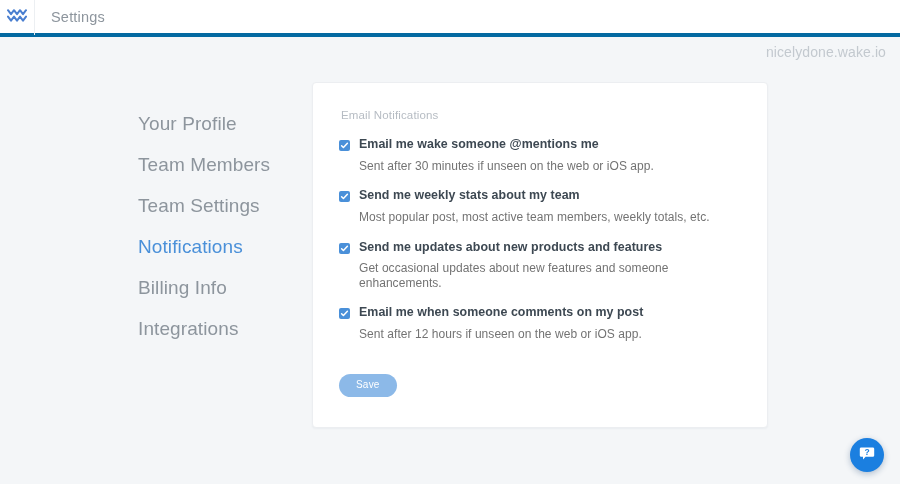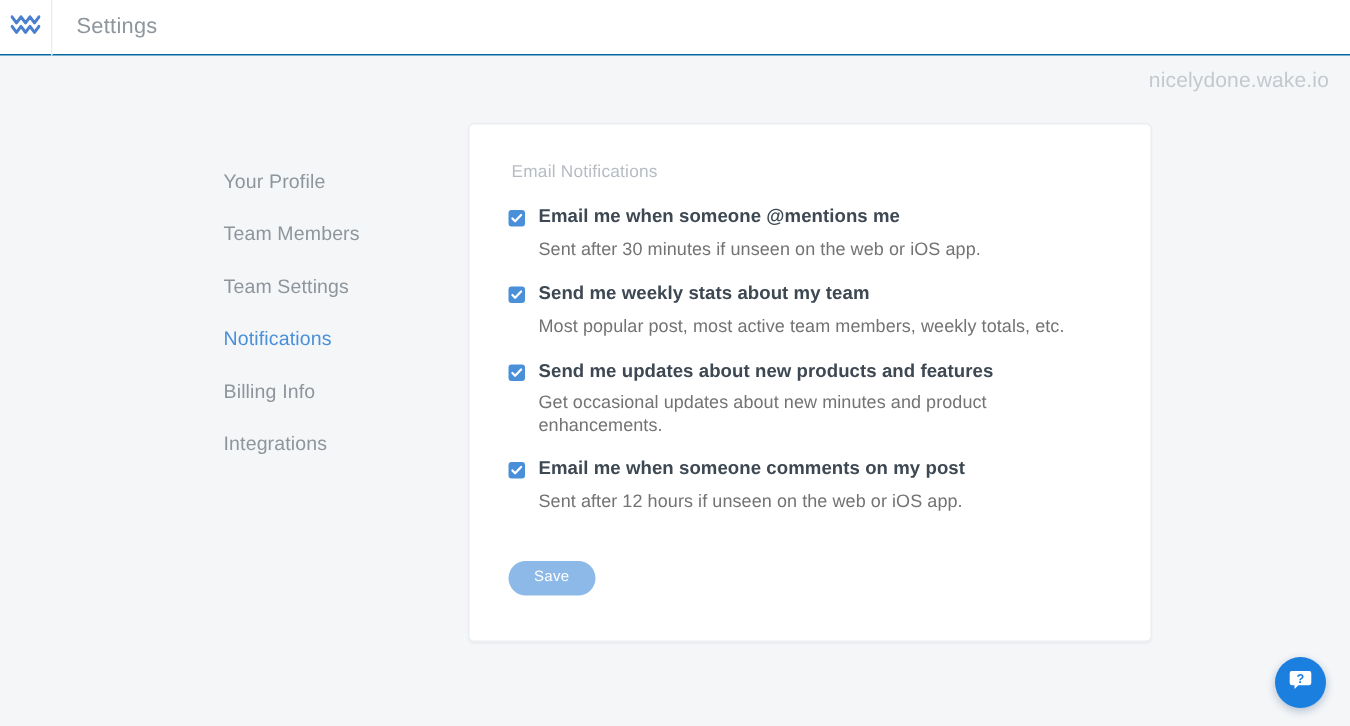--- a/index.html
+++ b/index.html
@@ -13,21 +13,21 @@
     font-family: "Liberation Sans", sans-serif;
     overflow: hidden;
     position: relative;
     -webkit-font-smoothing: antialiased;
   }
 
   
   .app-header {
     height: 37px;
     background: #ffffff;
-    border-bottom: 1px solid #0369a1;
+    border-bottom: 4px solid #0369a1;
     display: flex;
     align-items: center;
     position: relative;
     box-sizing: border-box;
   }
   .logo-cell {
     width: 35px;
     height: 37px;
     display: flex;
     align-items: center;
@@ -66,29 +66,28 @@
   }
 
   
   .sidebar {
     width: 165px;
     margin-left: 138px;
     flex: 0 0 auto;
     padding-top: 32px;
   }
   .nav-item {
-    font-size: 13px;
+    font-size: 19px;
     color: #8d959d;
     line-height: 1;
     padding: 0;
     margin-bottom: 22px;
     cursor: pointer;
     letter-spacing: 0.1px;
     white-space: nowrap;
-    margin-left: 11px;
   }
   .nav-item:last-child { margin-bottom: 0; }
   .nav-item.active {
     color: #4a90d9;
   }
 
   
   .card {
     width: 456px;
     background: #ffffff;
@@ -206,21 +205,21 @@
   <section class="card">
     <div class="card-section-title">Email Notifications</div>
 
     <div class="option-row">
       <span class="cb">
         <svg width="11" height="11" viewBox="0 0 11 11" xmlns="http://www.w3.org/2000/svg">
           <path d="M2.6 5.7 L4.4 7.5 L8.4 3.3" fill="none" stroke="#ffffff" stroke-width="1.5" stroke-linecap="round" stroke-linejoin="round"></path>
         </svg>
       </span>
       <div class="option-text">
-        <div class="option-label">Email me when someone @mentions me</div>
+        <div class="option-label">Email me wake someone @mentions me</div>
         <div class="option-desc">Sent after 30 minutes if unseen on the web or iOS app.</div>
       </div>
     </div>
 
     <div class="option-row">
       <span class="cb">
         <svg width="11" height="11" viewBox="0 0 11 11" xmlns="http://www.w3.org/2000/svg">
           <path d="M2.6 5.7 L4.4 7.5 L8.4 3.3" fill="none" stroke="#ffffff" stroke-width="1.5" stroke-linecap="round" stroke-linejoin="round"></path>
         </svg>
       </span>
@@ -231,21 +230,21 @@
     </div>
 
     <div class="option-row">
       <span class="cb">
         <svg width="11" height="11" viewBox="0 0 11 11" xmlns="http://www.w3.org/2000/svg">
           <path d="M2.6 5.7 L4.4 7.5 L8.4 3.3" fill="none" stroke="#ffffff" stroke-width="1.5" stroke-linecap="round" stroke-linejoin="round"></path>
         </svg>
       </span>
       <div class="option-text">
         <div class="option-label">Send me updates about new products and features</div>
-        <div class="option-desc">Get occasional updates about new minutes and product enhancements.</div>
+        <div class="option-desc">Get occasional updates about new features and someone enhancements.</div>
       </div>
     </div>
 
     <div class="option-row">
       <span class="cb">
         <svg width="11" height="11" viewBox="0 0 11 11" xmlns="http://www.w3.org/2000/svg">
           <path d="M2.6 5.7 L4.4 7.5 L8.4 3.3" fill="none" stroke="#ffffff" stroke-width="1.5" stroke-linecap="round" stroke-linejoin="round"></path>
         </svg>
       </span>
       <div class="option-text">

